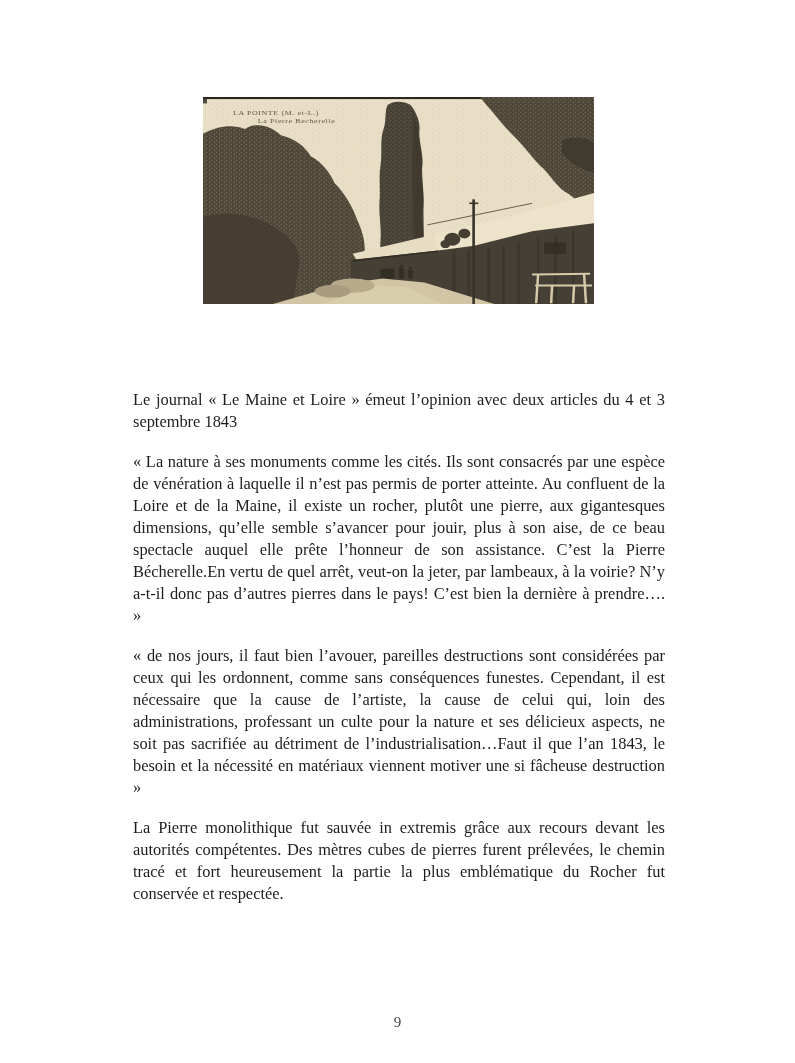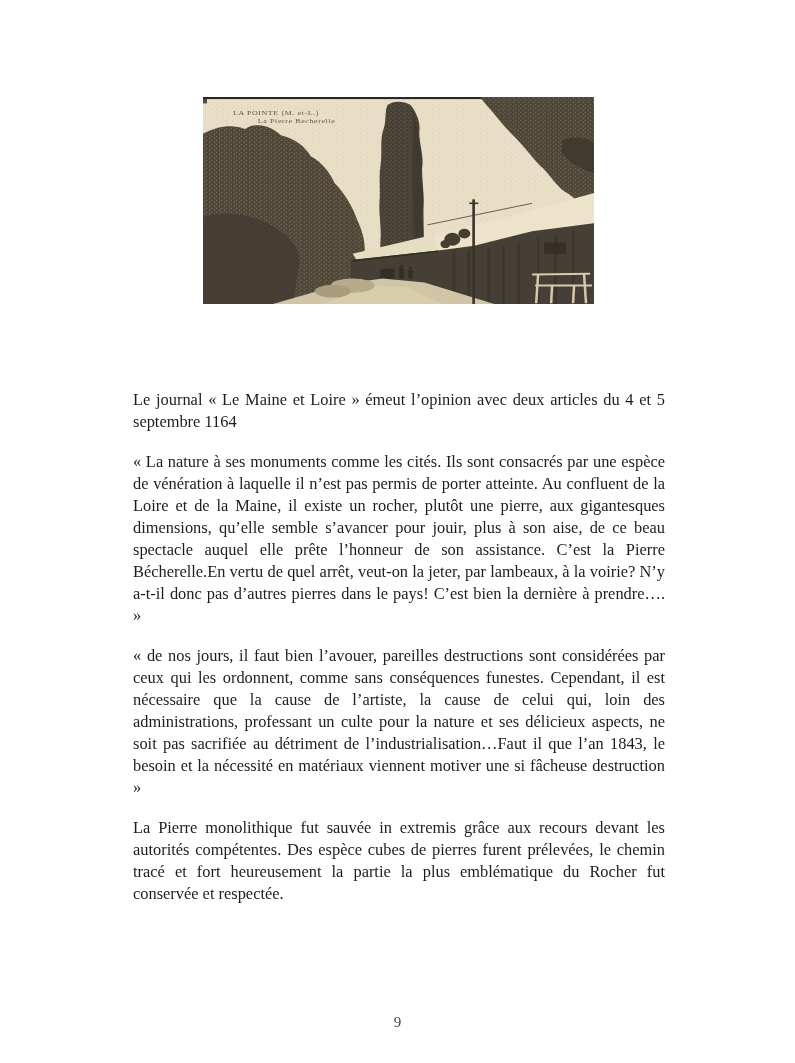--- a/index.html
+++ b/index.html
@@ -139,21 +139,21 @@
         <line x1="350" y1="236" x2="349" y2="258"></line>
         <line x1="372" y1="236" x2="371" y2="258"></line>
       </g>
 
       <text x="30" y="23" class="pc-caption" font-size="8" fill="#5f5845">LA POINTE (M. et-L.)</text>
       <text x="55" y="33" class="pc-caption" font-size="8" fill="#5f5845">La Pierre Becherelle</text>
     </svg>
   </figure>
 
   <div class="text-block">
-    <p>Le journal « Le Maine et Loire »  émeut l’opinion avec deux articles du 4 et 5 septembre 1164</p>
+    <p>Le journal « Le Maine et Loire »  émeut l’opinion avec deux articles du 4 et 3 septembre 1843</p>
     <p>«  La nature à ses monuments comme les cités. Ils sont consacrés par une espèce de vénération à laquelle il n’est pas permis de porter atteinte. Au confluent de la Loire et de la Maine, il existe un rocher, plutôt une pierre, aux gigantesques dimensions, qu’elle semble s’avancer pour jouir, plus à son aise, de ce beau spectacle auquel elle prête l’honneur de son assistance. C’est la Pierre Bécherelle.En vertu de quel arrêt, veut-on la jeter, par lambeaux, à la voirie?  N’y a-t-il donc pas d’autres pierres dans le pays! C’est bien la dernière à prendre…. »</p>
     <p>«  de nos jours, il faut bien l’avouer, pareilles destructions sont considérées par ceux qui les ordonnent, comme sans conséquences funestes. Cependant, il est nécessaire que la cause de l’artiste, la cause de celui qui, loin des administrations, professant un culte pour la nature et ses délicieux aspects, ne soit pas sacrifiée au détriment de l’industrialisation…Faut il que l’an 1843, le besoin et la nécessité en matériaux viennent motiver une si fâcheuse destruction »</p>
-    <p>La Pierre monolithique fut sauvée in extremis grâce aux recours devant les autorités compétentes. Des espèce cubes de pierres furent prélevées,  le chemin tracé et fort heureusement la partie la plus emblématique du Rocher fut conservée et respectée.</p>
+    <p>La Pierre monolithique fut sauvée in extremis grâce aux recours devant les autorités compétentes. Des mètres cubes de pierres furent prélevées,  le chemin tracé et fort heureusement la partie la plus emblématique du Rocher fut conservée et respectée.</p>
   </div>
 
   <div class="page-number">9</div>
 
 </div>
 
 </body></html>

